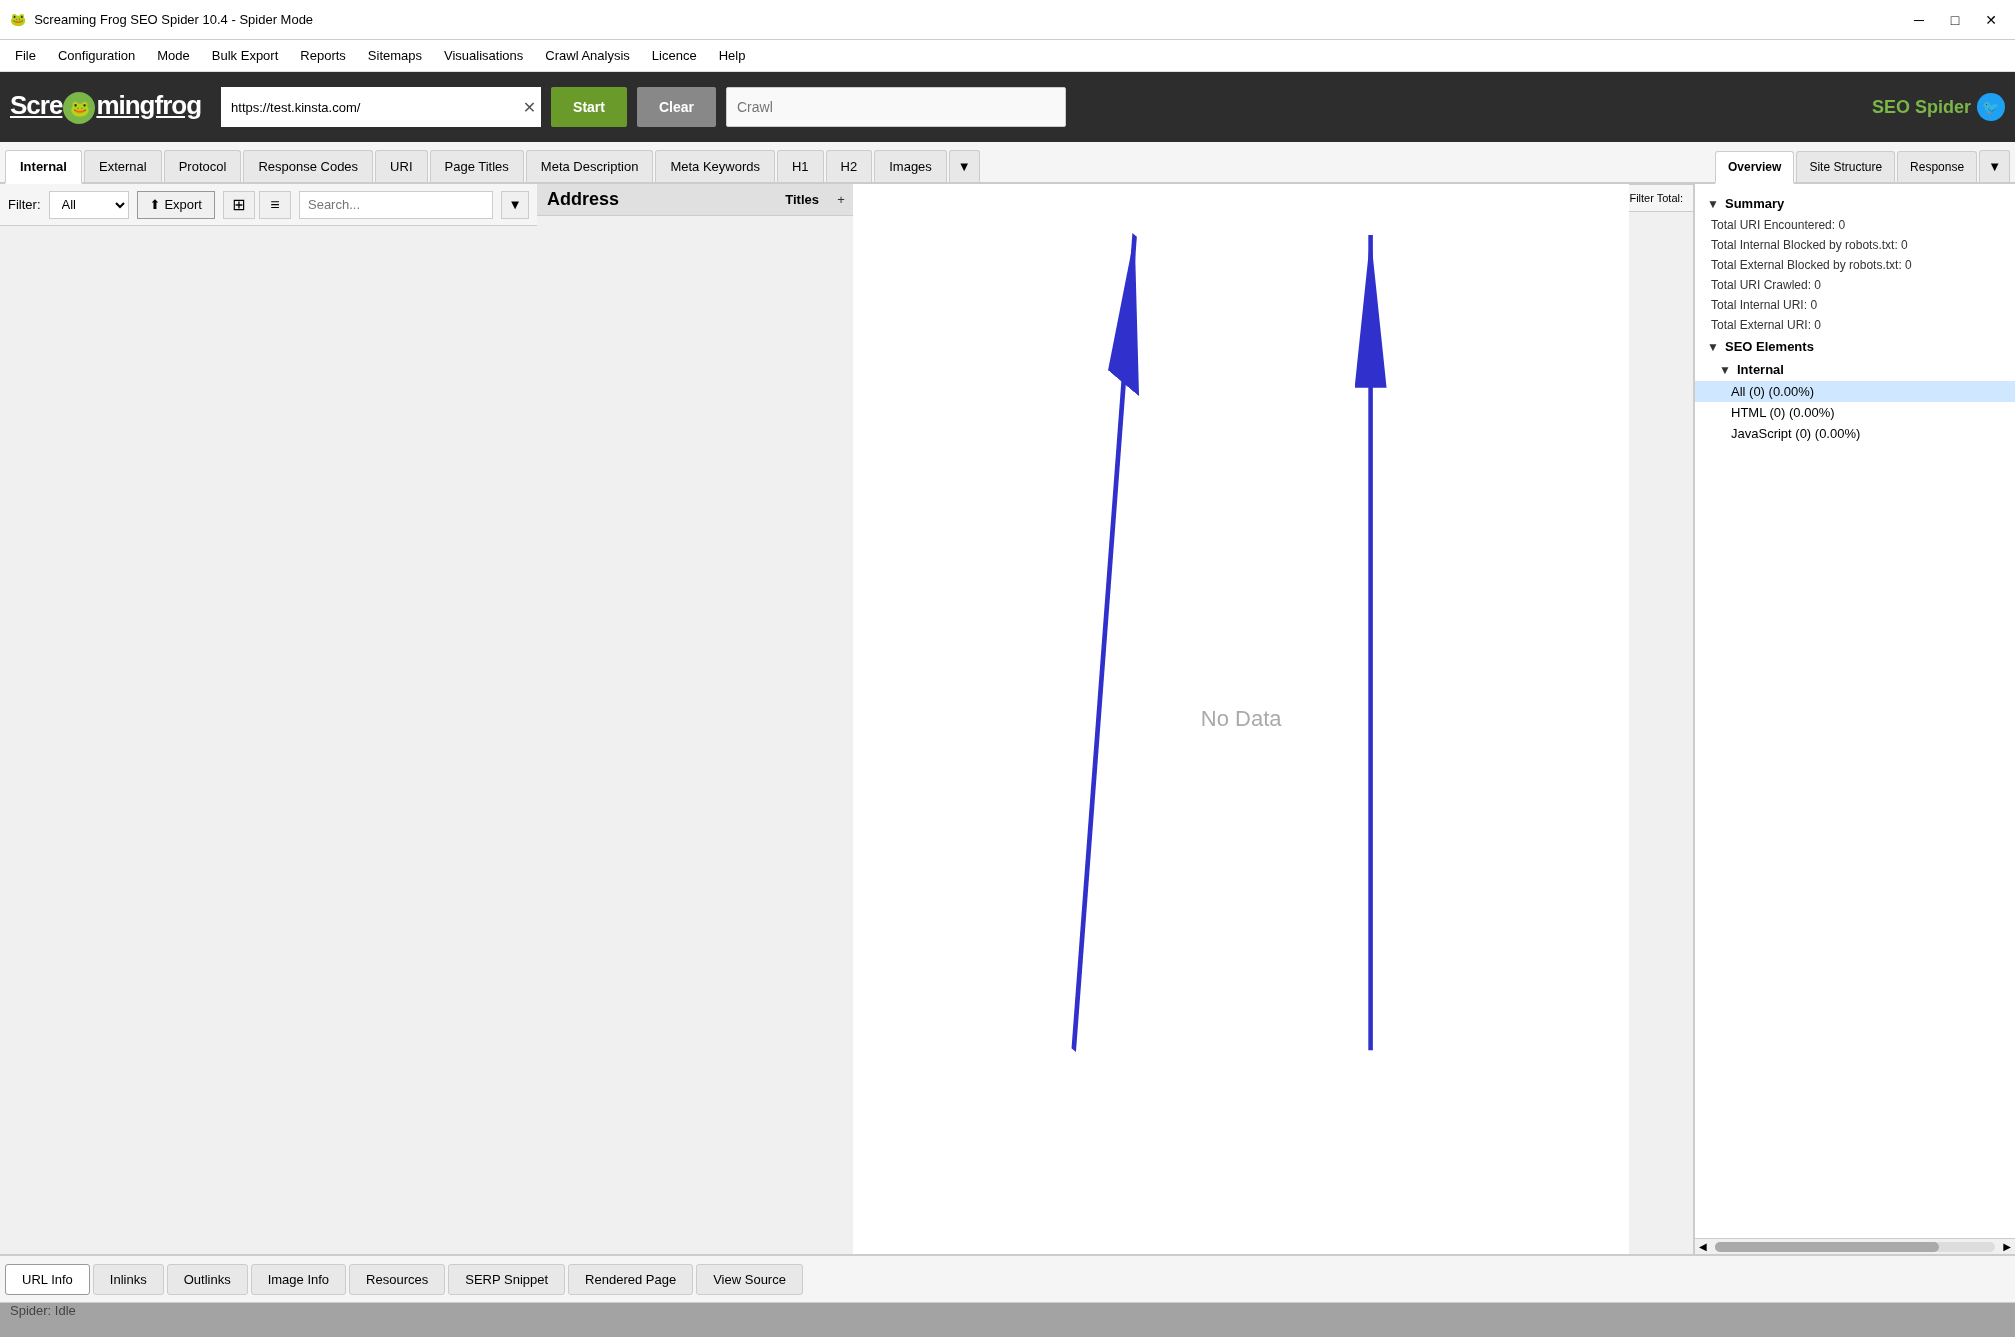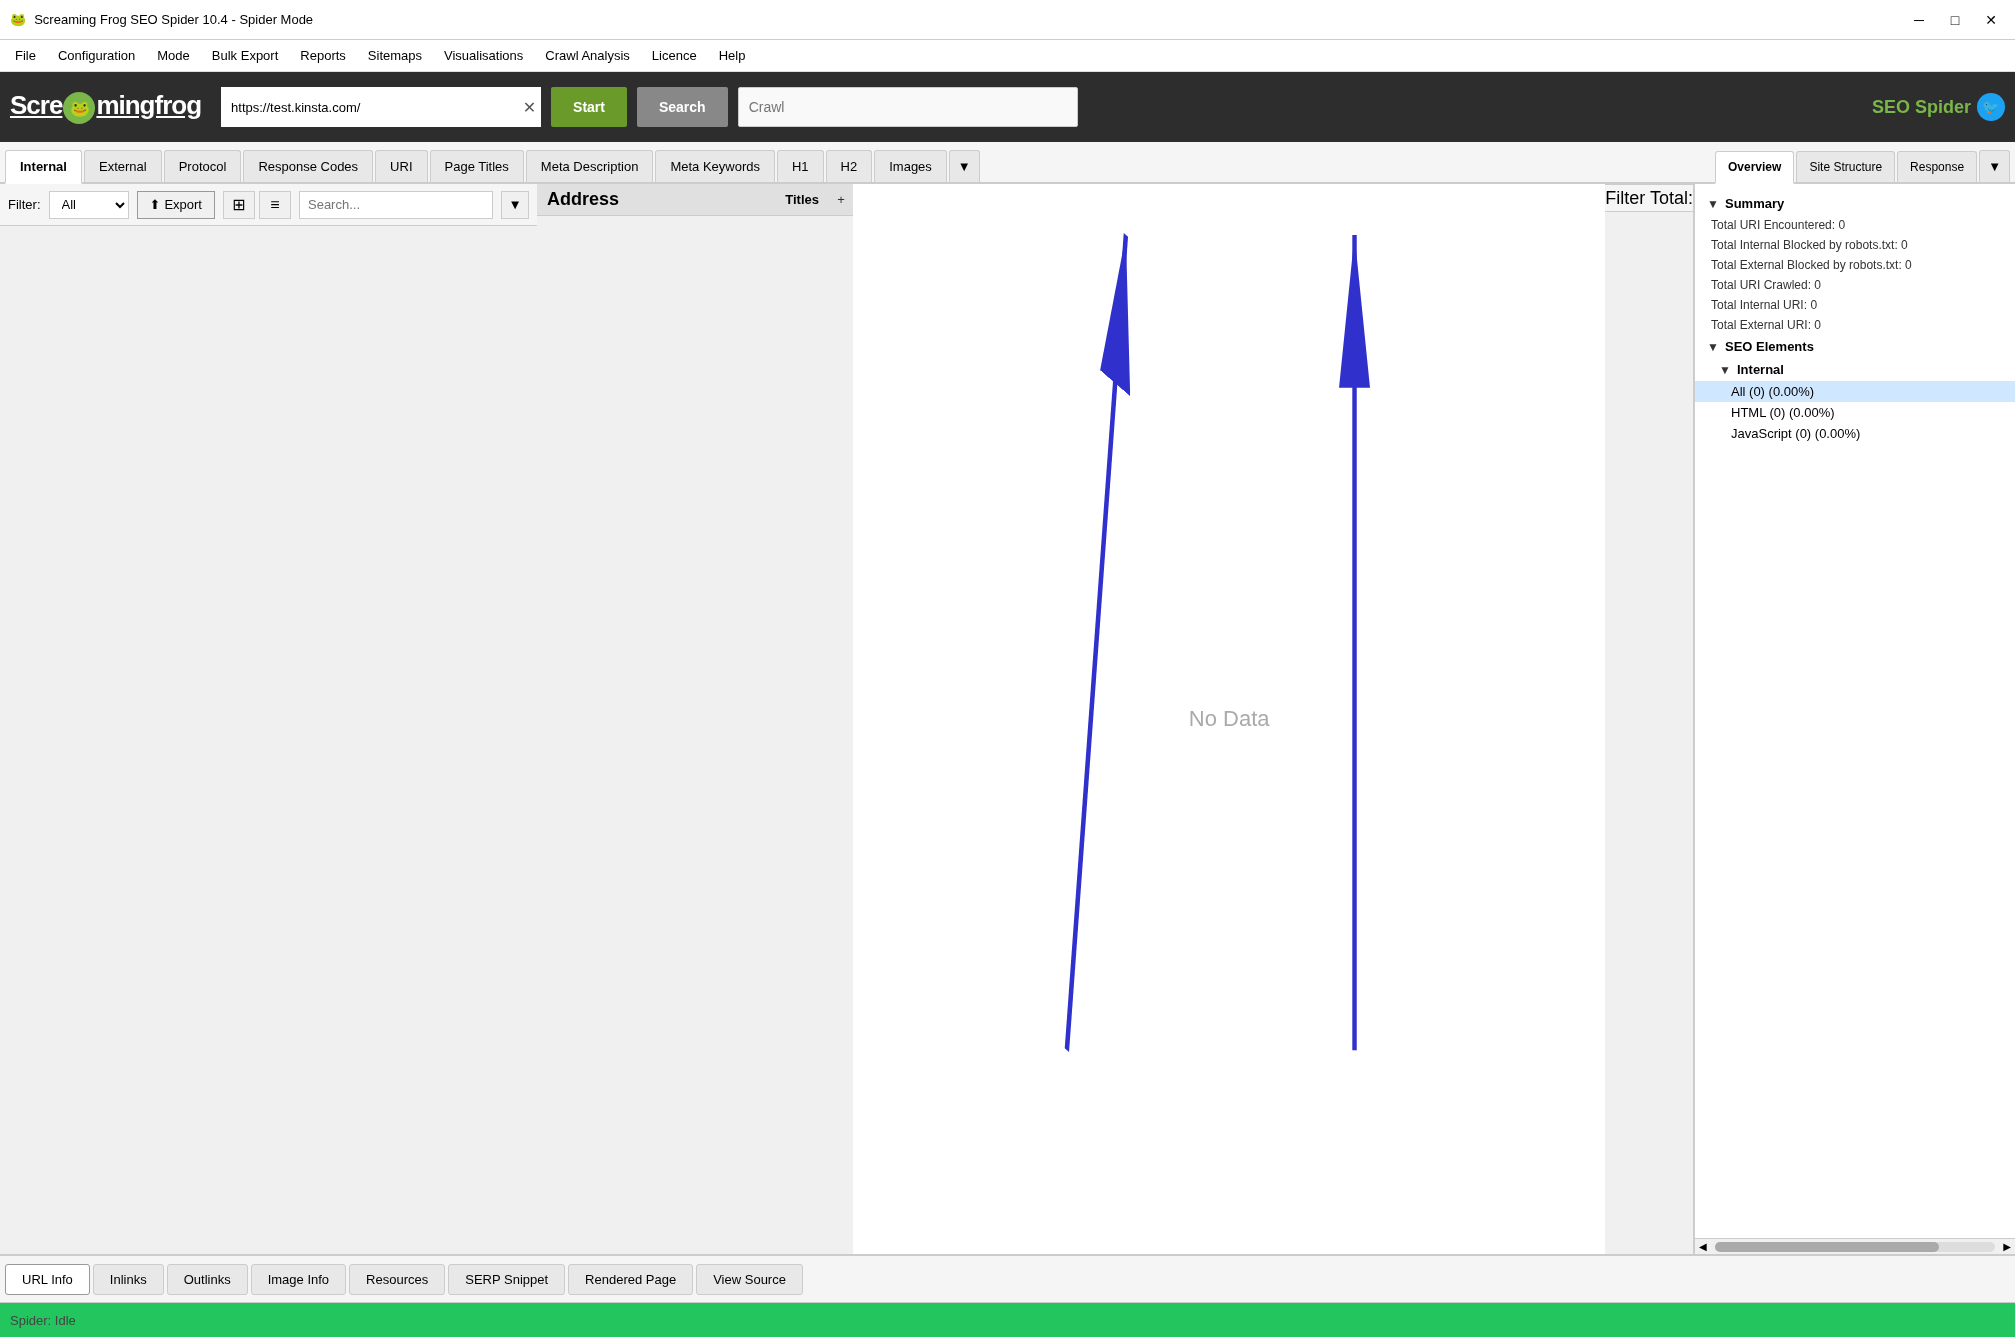--- a/index.html
+++ b/index.html
@@ -299,21 +299,22 @@
 
     
     .filter-total-bar {
       height: 28px;
       background: #f5f5f5;
       border-top: 1px solid #ccc;
       border-bottom: 1px solid #ccc;
       display: flex;
       align-items: center;
       justify-content: flex-end;
-      font-size: 18px;
+      padding-right: 10px;
+      font-size: 11px;
     }
 
     
     .lower-left {
       display: flex;
       flex-direction: column;
       height: 260px;
       border-top: 2px solid #ccc;
     }
     .lower-table-header {
@@ -458,24 +459,24 @@
       font-weight: normal;
     }
     .bottom-tab.active {
       background: #fff;
       border-color: #999;
     }
 
     
     .status-bar {
       height: 35px;
-      background: #22c55e;
+      background: #a3a3a3;
       border-top: 1px solid #ccc;
       display: flex;
-      align-items: center;
+      align-items: flex-start;
       padding: 0 10px;
       font-size: 13px;
       color: #444;
     }
 
     
     .arrow-svg {
       position: absolute;
       top: 0;
       left: 0;
@@ -516,21 +517,21 @@
   <div class="logo-container">
     <span class="logo-text" style="font-size:26px;color:white;font-weight:bold;letter-spacing:-1px;text-decoration:underline;">
       Scre<span style="display:inline-flex;align-items:center;justify-content:center;width:32px;height:32px;background:#7ab648;border-radius:50%;margin:0 1px;font-size:16px;">🐸</span>mingfrog
     </span>
   </div>
   <div class="url-input-wrapper">
     <input class="url-input" type="text" value="https://test.kinsta.com/" style="">
     <button class="url-clear-btn">✕</button>
   </div>
   <button class="toolbar-btn start-btn">Start</button>
-  <button class="toolbar-btn clear-btn-toolbar">Search</button>
+  <button class="toolbar-btn clear-btn-toolbar">Clear</button>
   <input class="crawl-input" type="text" placeholder="Crawl" style="">
   <div class="seo-spider-badge">
     <span>SEO Spider</span>
     <div class="twitter-icon">🐦</div>
   </div>
 </div>
 
 <div class="tab-bar">
   <div class="tab active">Internal</div>
   <div class="tab">External</div>

